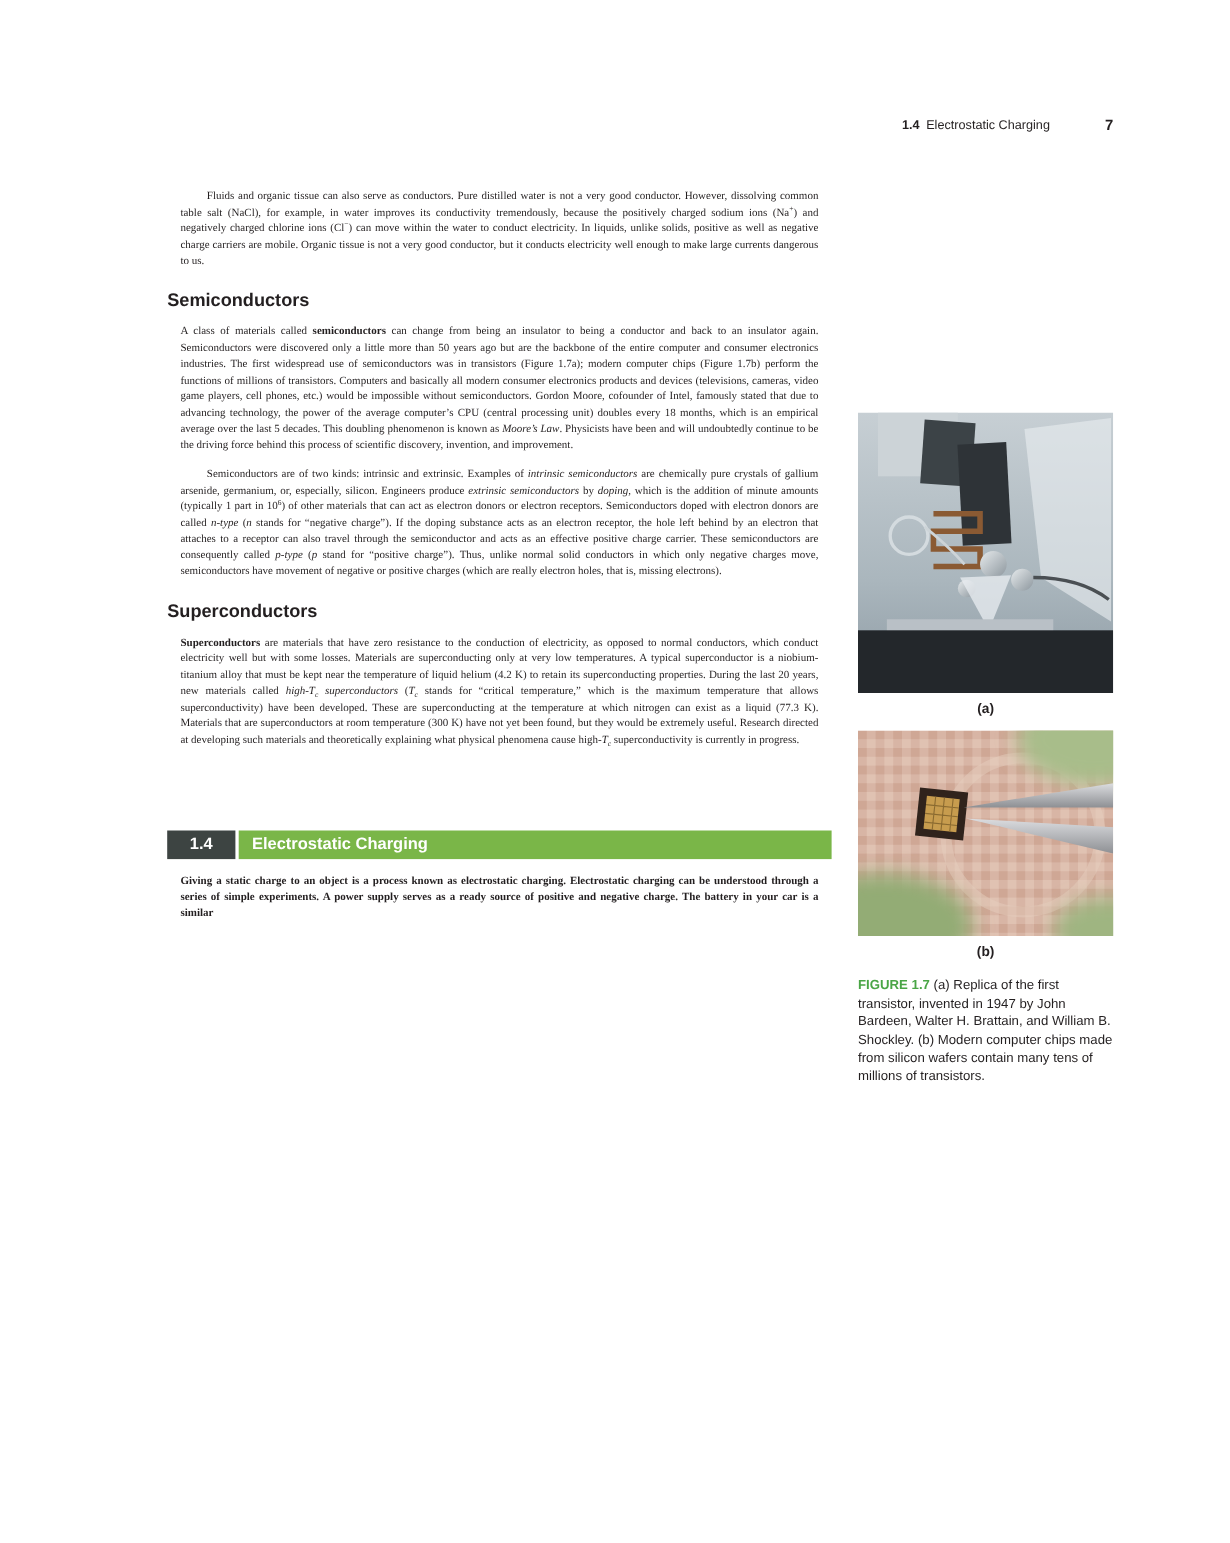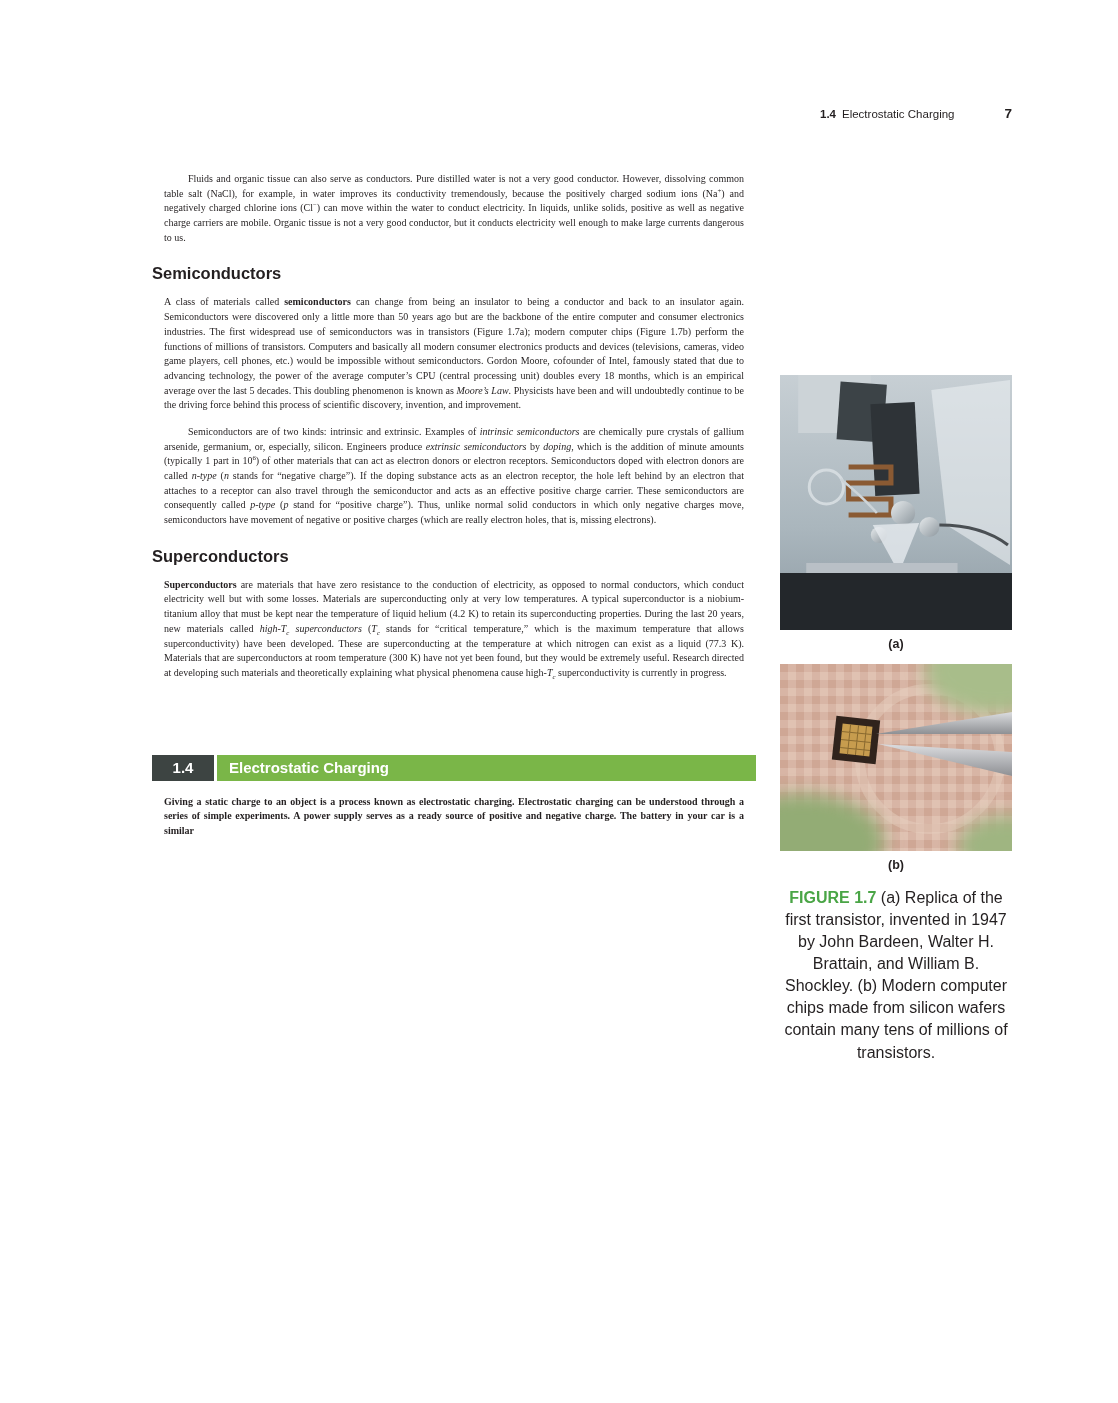--- a/index.html
+++ b/index.html
@@ -31,22 +31,22 @@
   .section-bar + p.body{margin-top:14px;font-weight:bold;}
 
   
   .figure-col{position:absolute;left:780px;top:375px;width:232px;}
   .photo{width:232px;display:block;}
   .photo svg{display:block;width:100%;height:100%;}
   .photo-a{height:255px;}
   .photo-b{height:187px;margin-top:13px;}
   .panel-label{font-family:"Liberation Sans", sans-serif;font-weight:bold;font-size:12.5px;
                text-align:center;margin-top:7px;}
-  .fig-caption{font-family:"Liberation Sans", sans-serif;font-size:16px;line-height:1.38;
-               margin-top:15px;color:#231f20;text-align:center;}
+  .fig-caption{font-family:"Liberation Sans", sans-serif;font-size:12px;line-height:1.38;
+               margin-top:15px;color:#231f20;text-align:left;}
   .fig-caption .fig-label{color:#4aa546;font-weight:bold;}
 </style>
 </head>
 <body>
 
 <div id="page">
 
   <div class="running-head">
     <span>
       <span class="sec-num">1.4</span><span>Electrostatic Charging</span>

